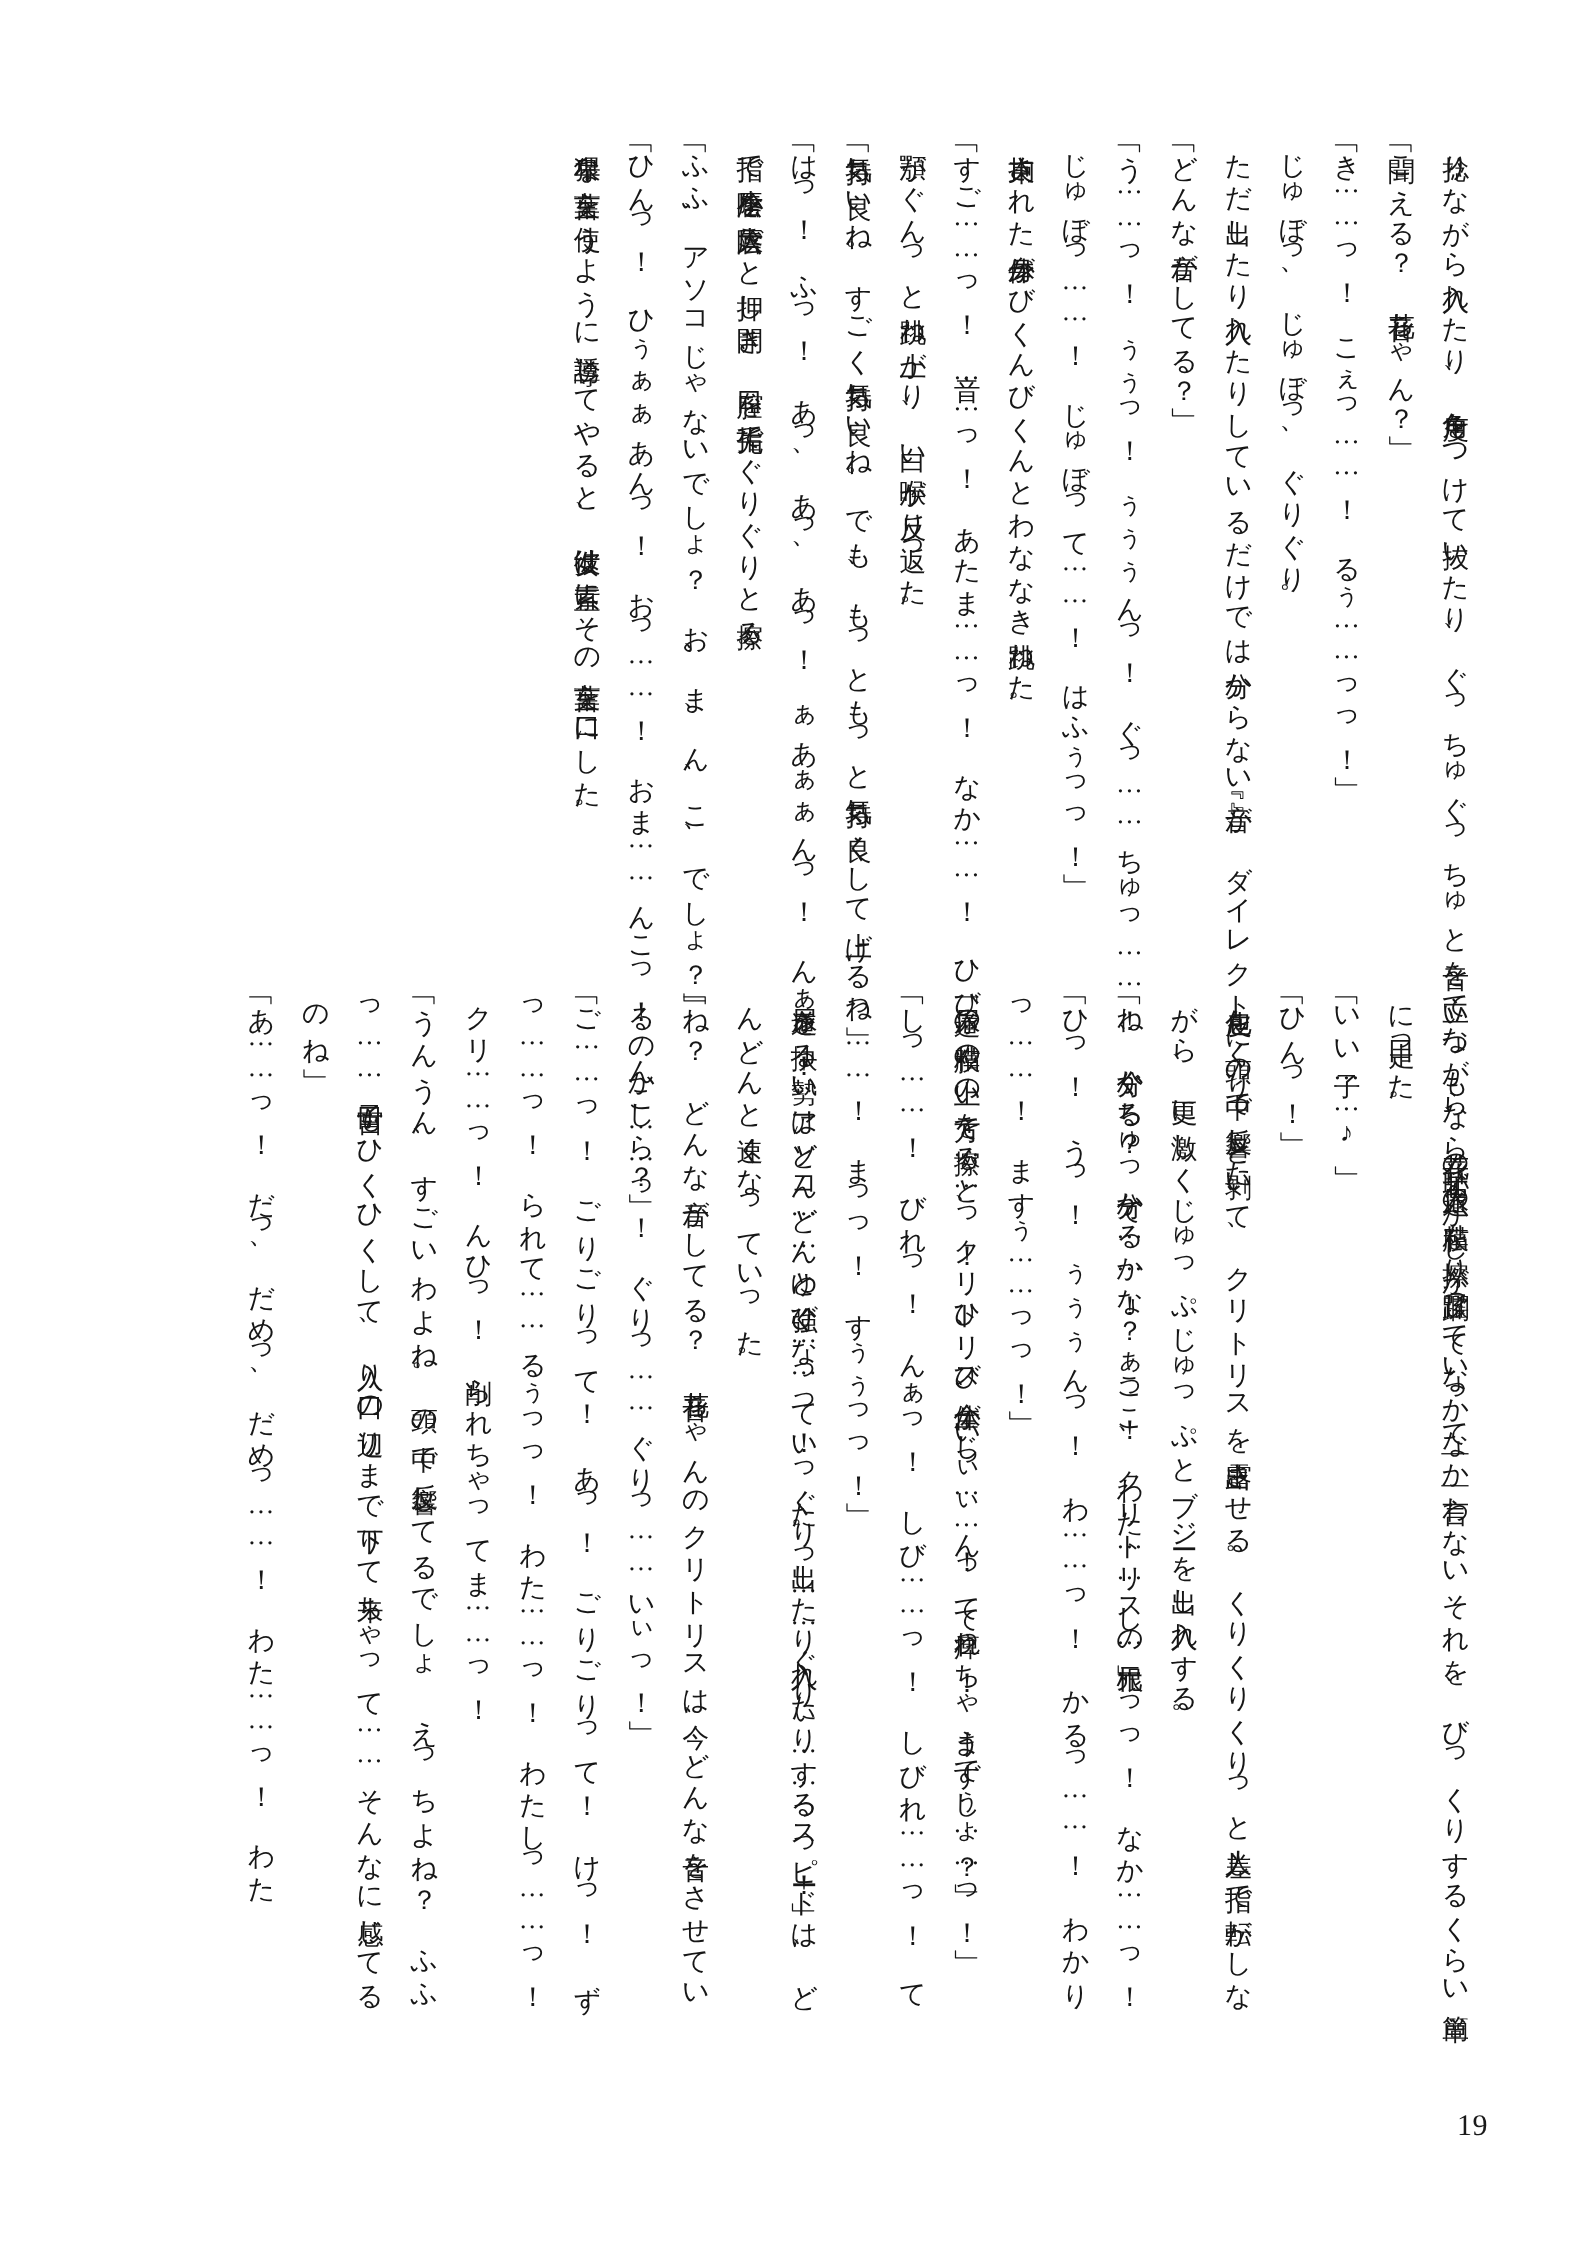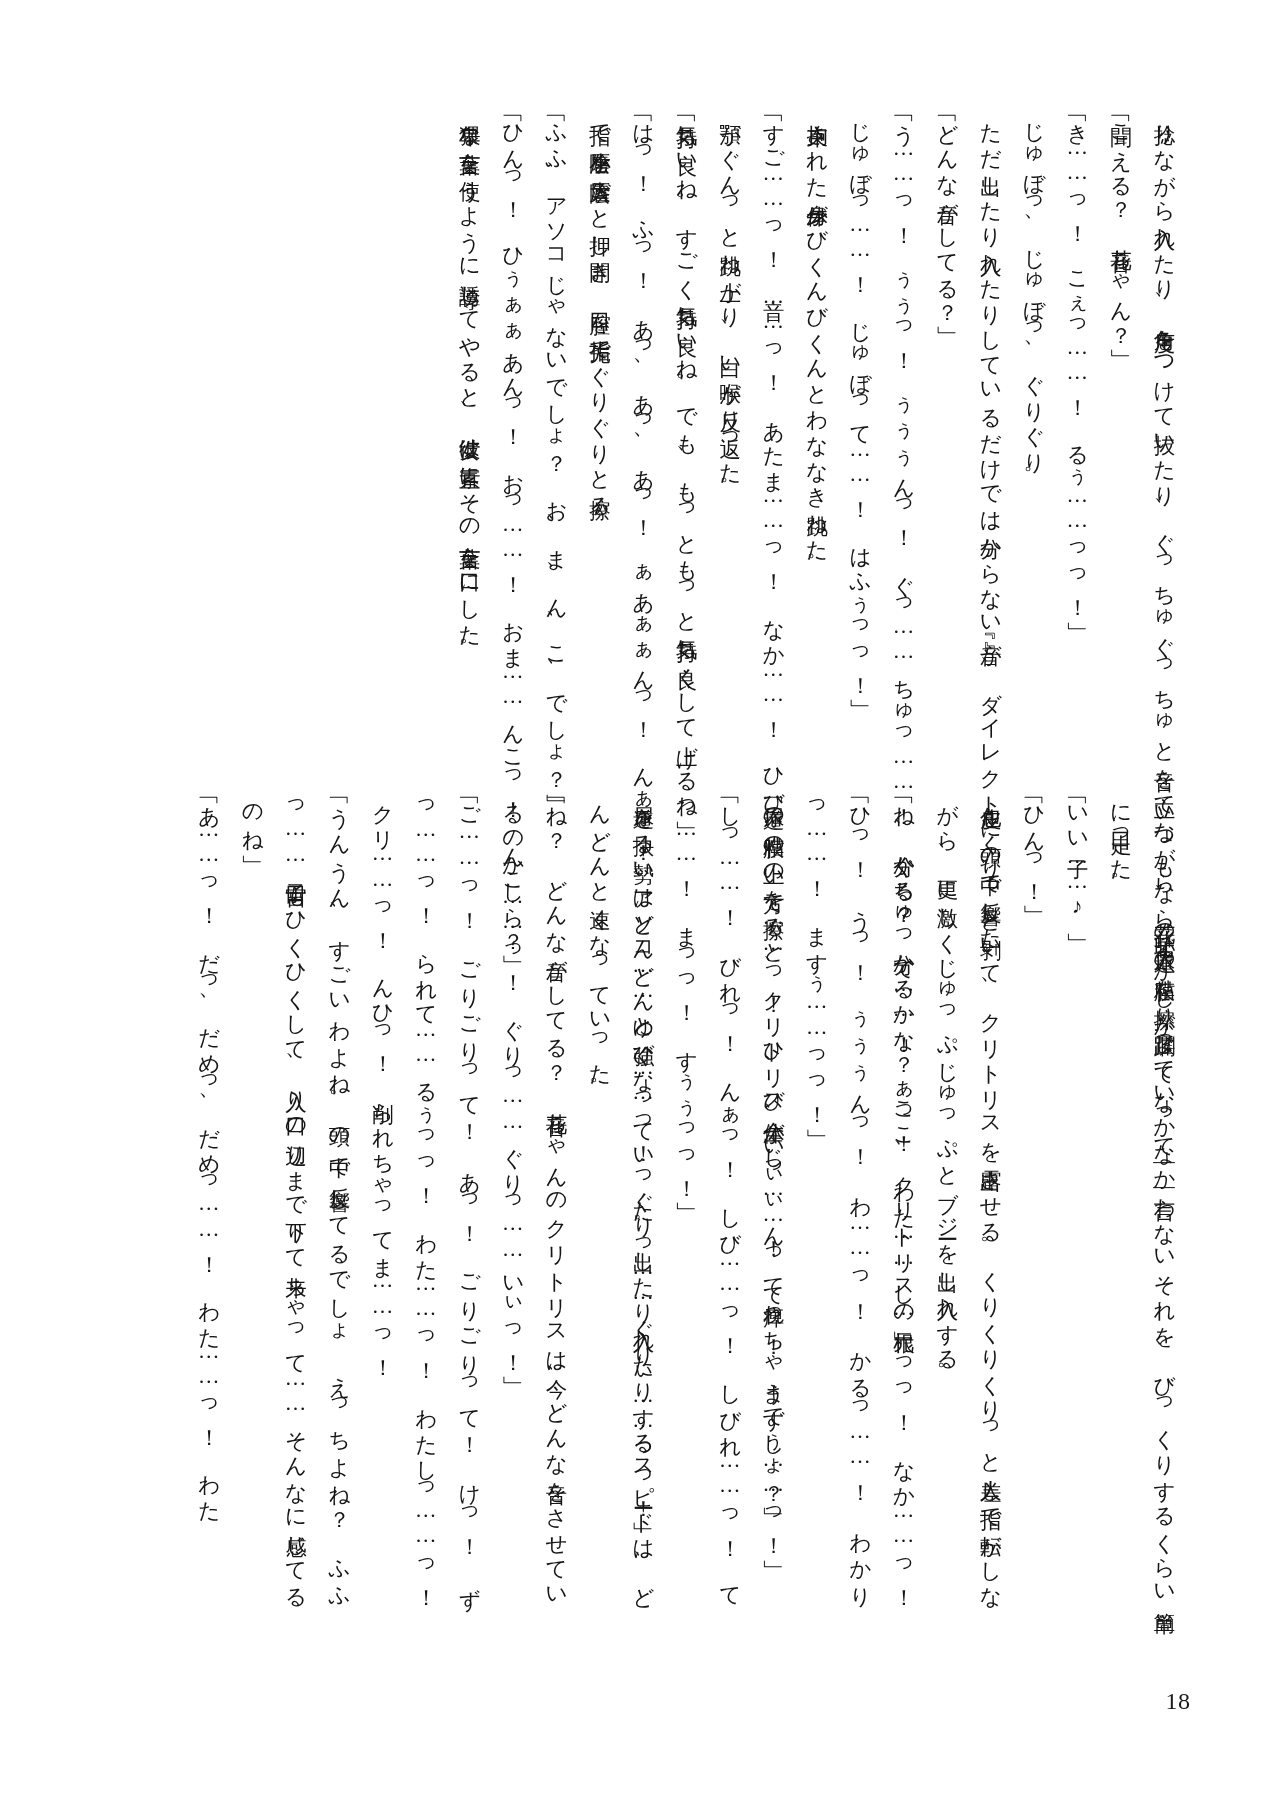--- a/index.html
+++ b/index.html
@@ -111,16 +111,16 @@
       <p>「ひっ！　うっ！　ぅぅぅんっ！　わ……っ！　かるっ……！　わかりっ……！　ますぅ……っっ！」</p>
       <p>「尿道の粘膜の上の方を擦ると、クリトリス全体がじぃぃんって痺れちゃうでしょ？」</p>
       <p>「しっ……！　びれっ！　んぁっ！　しび……っ！　しびれ……っ！　てっ……！　まっっ！　すぅぅっっ！」</p>
       <p>尿道を抉る勢いはどんどんと強くなっていった。出したり入れたりするスピードは、どんどんと速くなっていった。</p>
       <p>「ね？　どんな音がしてる？　花音ちゃんのクリトリスは今、どんな音をさせているのかしら？」</p>
       <p>「ご……っ！　ごりごりって！　あっ！　ごりごりって！　けっ！　ずっ……っ！　られて……るぅっっ！　わた……っ！　わたしっ……っ！　クリ……っ！　んひっ！　削られちゃってま……っ！</p>
       <p>「うんうん、すごいわよね。頭の中で反響してるでしょ　えっちよね？　ふふっ……子宮口もひくひくして、入り口の辺りまで下りて来ちゃって……そんなに感じてるのね」</p>
       <p>「あ……っ！　だっ、だめっ、だめっ……！　わた……っ！　わた</p>
     </div>
 
-  <div class="folio">18</div>
+  <div class="folio">19</div>
 
   <div class="edge"></div>
 </div>
 
 </body></html>

